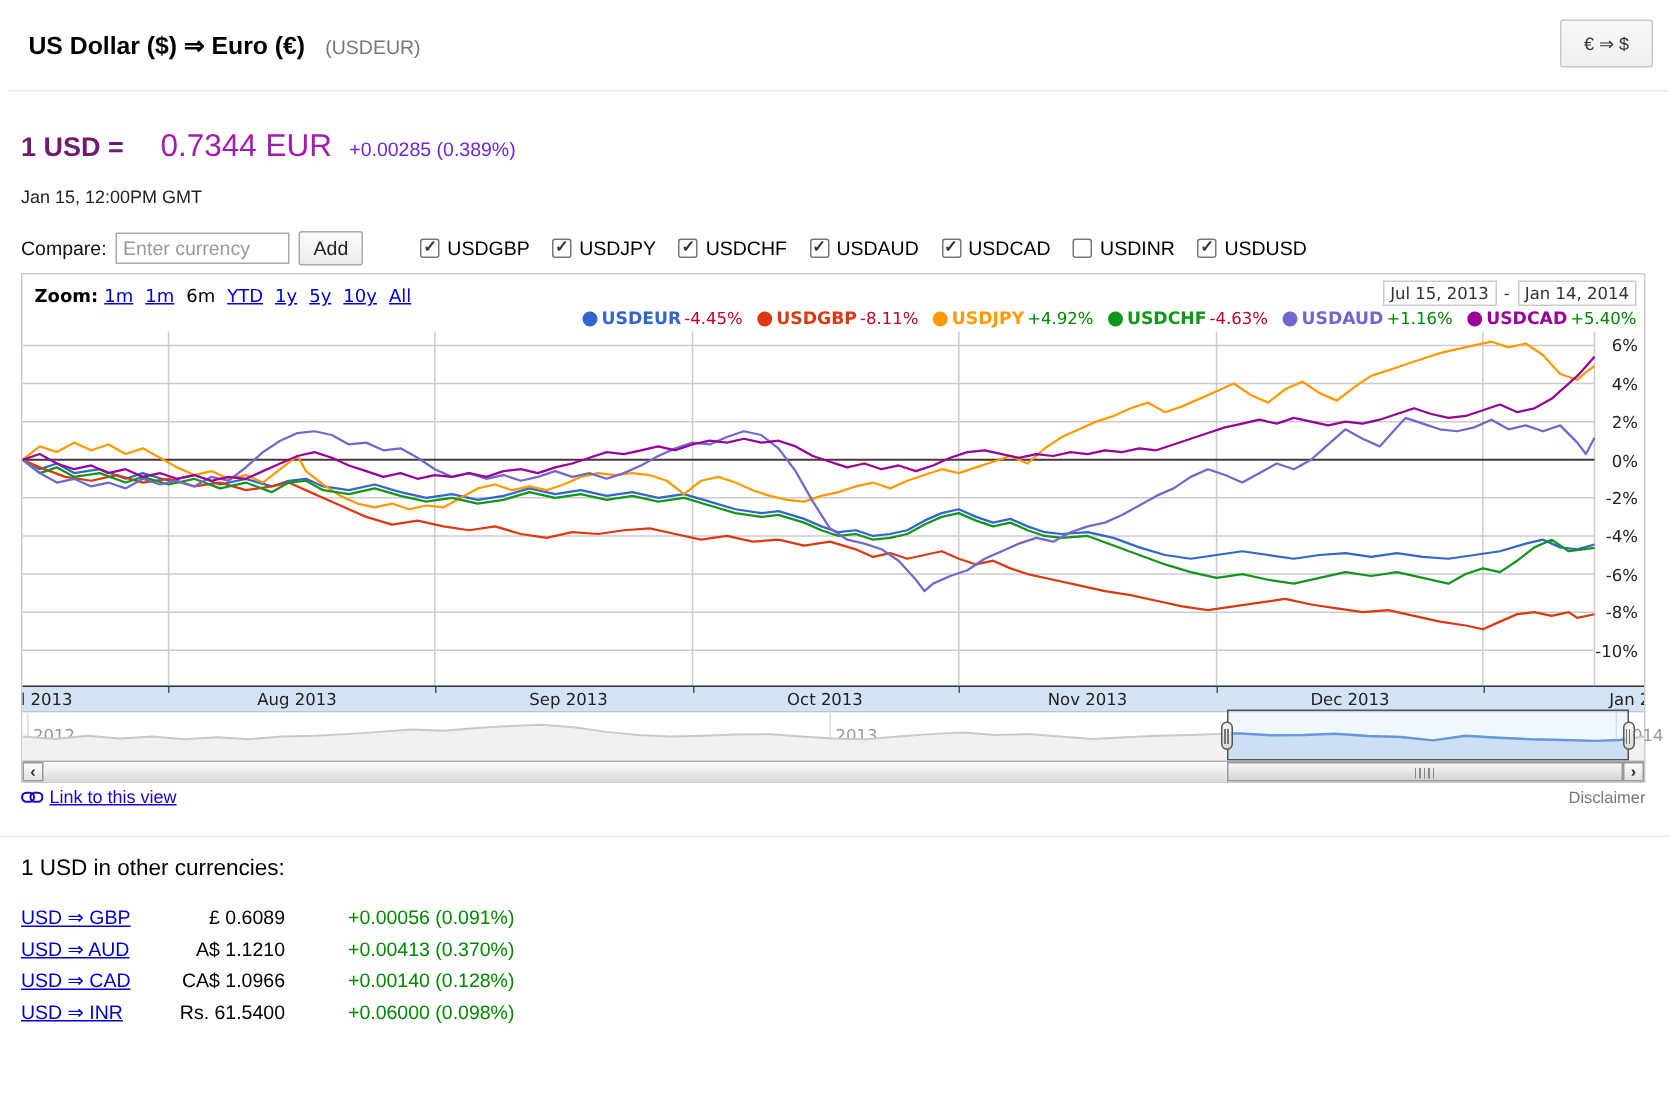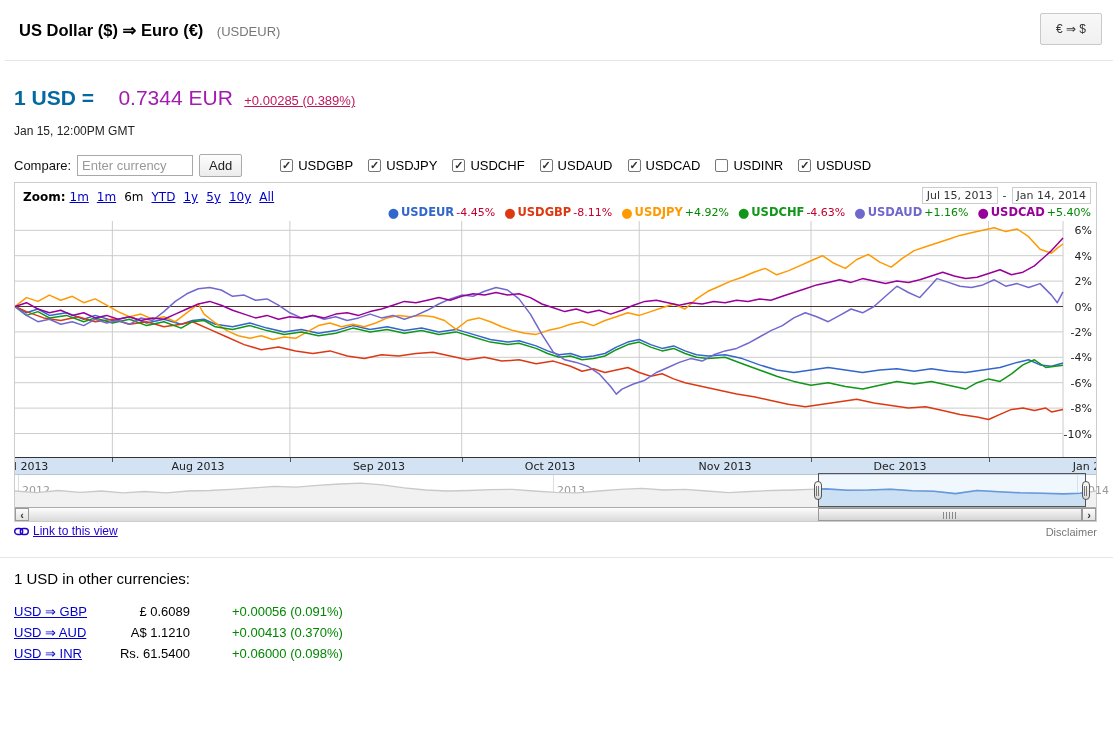--- a/index.html
+++ b/index.html
@@ -9,23 +9,23 @@
   
   .titlebar { position:absolute; left:5px; top:0; width:1113px; height:61px; border-bottom:1px solid #e6e6e6; background:#fff; }
   .title-wrap { position:absolute; left:14px; top:21px; }
   .page-title { font-size:16.5px; font-weight:bold; color:#000; display:inline; }
   .symbol { font-size:13px; color:#777; margin-left:9px; }
   .swap-btn { position:absolute; right:16px; top:13px; height:32px; padding:0 15px; font-size:12px; color:#333;
     background:linear-gradient(#f8f8f8,#f0f0f0); border:1px solid #c9c9c9; border-radius:2px; cursor:pointer; }
 
   
   .quote { position:absolute; left:14px; top:86px; white-space:nowrap; }
-  .quote .lead { font-size:21px; font-weight:bold; color:#0369a1; }
+  .quote .lead { font-size:18px; font-weight:bold; color:#701a75; }
   .quote .value { font-size:21px; color:#a21caf;margin-left:20px; }
-  .quote .change { font-size:13px; color:#be185d; margin-left:7px;text-decoration:underline; }
+  .quote .change { font-size:13px; color:#6d28d9; margin-left:7px; }
   .timestamp { position:absolute; left:14px; top:124px; font-size:12px; color:#222; }
 
   
   .compare { position:absolute; left:14px; top:152px; height:26px; display:flex; align-items:center; font-size:13px; }
   .compare-label { color:#111; margin-right:6px; }
   .compare-input { width:116px; height:21px; border:1px solid #a9a9a9; padding:2px 4px; font-size:13px;
     font-family:"Liberation Sans", sans-serif; color:#333; }
   .compare-input::placeholder { color:#999; }
   .add-btn { margin-left:6px; height:23px; padding:0 9px; font-size:13px; color:#222; background:linear-gradient(#fdfdfd,#ececec);
     border:1px solid #aaa; border-radius:2px; cursor:pointer; }
@@ -290,19 +290,24 @@
         <a class="fx-pair">USD ⇒ GBP</a>
         <span class="fx-val">£ 0.6089</span>
         <span class="fx-chg up">+0.00056 (0.091%)</span>
       </div>
       <div class="fx-row">
         <a class="fx-pair">USD ⇒ AUD</a>
         <span class="fx-val">A$ 1.1210</span>
         <span class="fx-chg up">+0.00413 (0.370%)</span>
       </div>
       <div class="fx-row">
+        <a class="fx-pair">USD ⇒ CAD</a>
+        <span class="fx-val">CA$ 1.0966</span>
+        <span class="fx-chg up">+0.00140 (0.128%)</span>
+      </div>
+      <div class="fx-row">
         <a class="fx-pair">USD ⇒ INR</a>
         <span class="fx-val">Rs. 61.5400</span>
         <span class="fx-chg up">+0.06000 (0.098%)</span>
       </div>
     </div>
 
 </div>
 
 </body></html>

